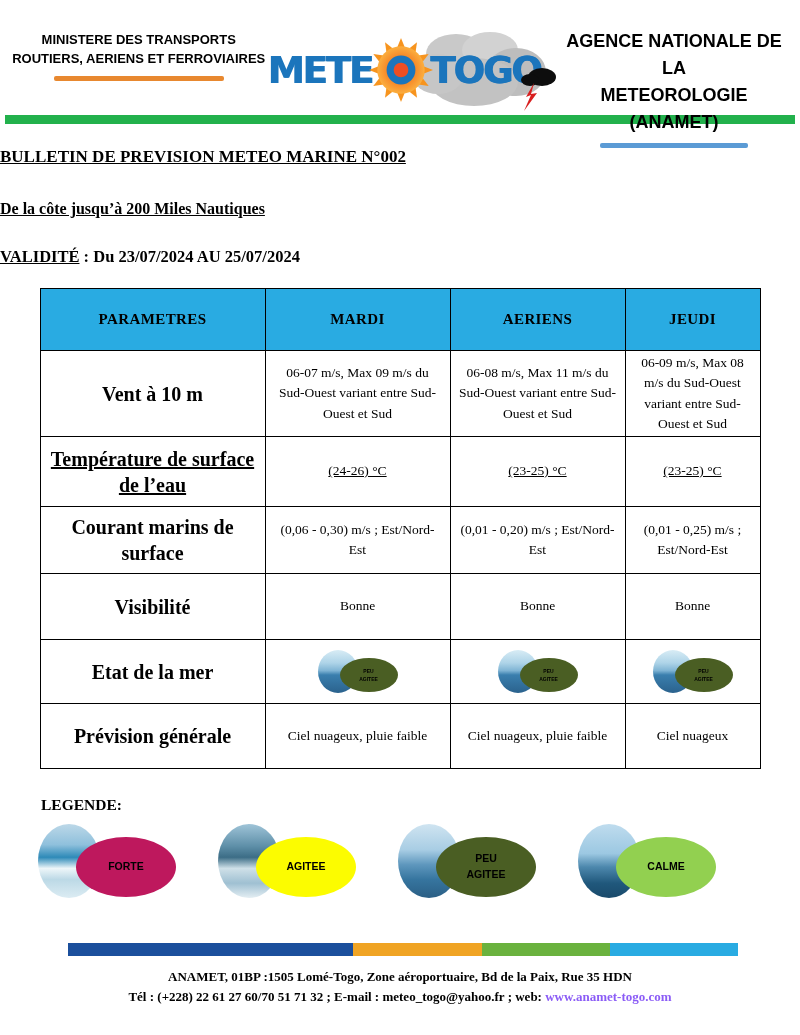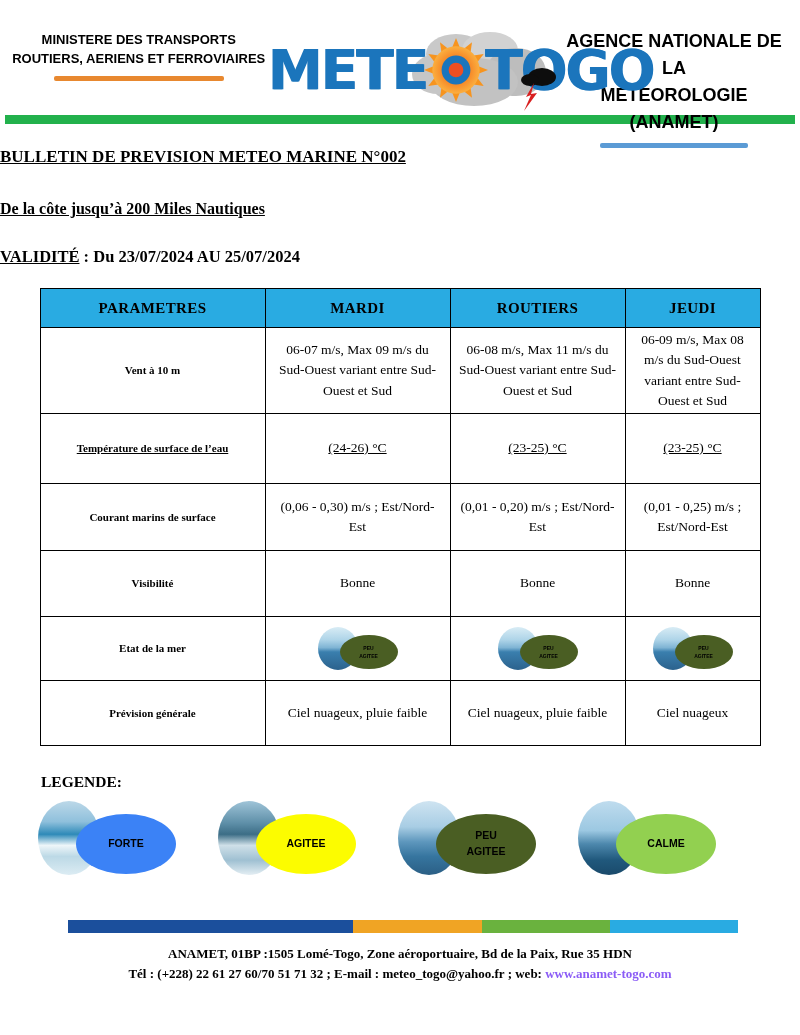--- a/index.html
+++ b/index.html
@@ -15,42 +15,42 @@
   .org-left  { width:258px; padding-top:19px; font-size:13px; line-height:1.45; }
   .org-right { width:232px; padding-top:16px; font-size:18px; line-height:1.5; }
   .rule { height:5px; border-radius:2px; margin:7px auto 0; }
   .rule-orange { width:170px; background:#e8882f; }
   .rule-blue   { width:148px; background:#5b9bd5; }
 
   .logo { width:300px; position:relative; height:103px; }
   .logo-cloud { position:absolute; right:4px; top:16px; }
   .logo-row { position:absolute; left:2px; top:26px; display:flex; align-items:center; }
   .logo-word {
-    font-family:"DejaVu Sans", sans-serif; font-weight:800; font-size:55px;
+    font-family:"DejaVu Sans", sans-serif; font-weight:800; font-size:37px;
     color:#1b75bc; letter-spacing:-2px; line-height:1; text-shadow:1px 0 0 #1b75bc;
     position:relative; z-index:2;
   }
   .logo-sun { margin:0 -3px; position:relative; z-index:2; }
   .logo-storm { position:absolute; right:2px; top:55px; z-index:3; }
 
   .greenbar { height:9px; background:#22b14c; margin:0 5px; }
 
   
   .titles { text-align:left; }
   .title-main { margin-top:23px; font-size:17px; font-weight:bold; }
   .title-sub  { margin-top:33px; font-size:16px; font-weight:bold; }
   .title-val  { margin-top:29px; font-size:16.5px; font-weight:bold; }
   .u { text-decoration:underline; }
 
   
   table.forecast { border-collapse:collapse; margin:21px auto 0; width:720px; table-layout:fixed; }
   table.forecast th, table.forecast td { border:1.5px solid #000; text-align:center; vertical-align:middle; }
-  table.forecast thead tr { height:39px; }
+  table.forecast thead tr { height:62px; }
   table.forecast th { background:#29abe2; font-size:15px; font-weight:bold; letter-spacing:.4px; }
-  td.param { font-weight:bold; font-size:11px; padding:2px 10px; line-height:1.3; }
+  td.param { font-weight:bold; font-size:20px; padding:2px 10px; line-height:1.3; }
   td.val { font-size:13.5px; padding:2px 7px; line-height:1.5; }
   tbody tr:nth-child(1){ height:77px; }
   tbody tr:nth-child(2){ height:70px;text-decoration:underline; }
   tbody tr:nth-child(3){ height:67px; }
   tbody tr:nth-child(4){ height:66px; }
   tbody tr:nth-child(5){ height:64px; }
   tbody tr:nth-child(6){ height:65px; }
   tbody tr:nth-child(7){ height:58px; }
 
   
@@ -167,21 +167,21 @@
     <colgroup>
         <col style="width:225px">
         <col style="width:185px">
         <col style="width:175px">
         <col style="width:135px">
       </colgroup>
     <thead>
       <tr>
         <th>PARAMETRES</th>
         <th>MARDI</th>
-        <th>ROUTIERS</th>
+        <th>AERIENS</th>
         <th>JEUDI</th>
       </tr>
     </thead>
     <tbody>
       <tr>
         <td class="param">Vent à 10 m</td>
         <td class="val">06-07 m/s, Max 09 m/s du Sud-Ouest variant entre Sud-Ouest et Sud</td>
         <td class="val">06-08 m/s, Max 11 m/s du Sud-Ouest variant entre Sud-Ouest et Sud</td>
         <td class="val">06-09 m/s, Max 08 m/s du Sud-Ouest variant entre Sud-Ouest et Sud</td>
       </tr>
@@ -245,21 +245,21 @@
         <td class="val">Ciel nuageux, pluie faible</td>
         <td class="val">Ciel nuageux</td>
       </tr>
     </tbody>
   </table>
 
   <div class="legend-title">LEGENDE:</div>
   <div class="legend-row">
     <div class="legend-item">
       <div class="photo photo-forte"></div>
-      <div class="oval" style="background-color: #3b82f6; text-align: center;">
+      <div class="oval" style="background-color: #be185d; text-align: center;">
         <span>FORTE</span>
           <span></span>
       </div>
     </div>
     <div class="legend-item">
       <div class="photo photo-agitee"></div>
       <div class="oval" style="background-color: rgb(252, 252, 0);">
         <span>AGITEE</span>
           <span></span>
       </div>

